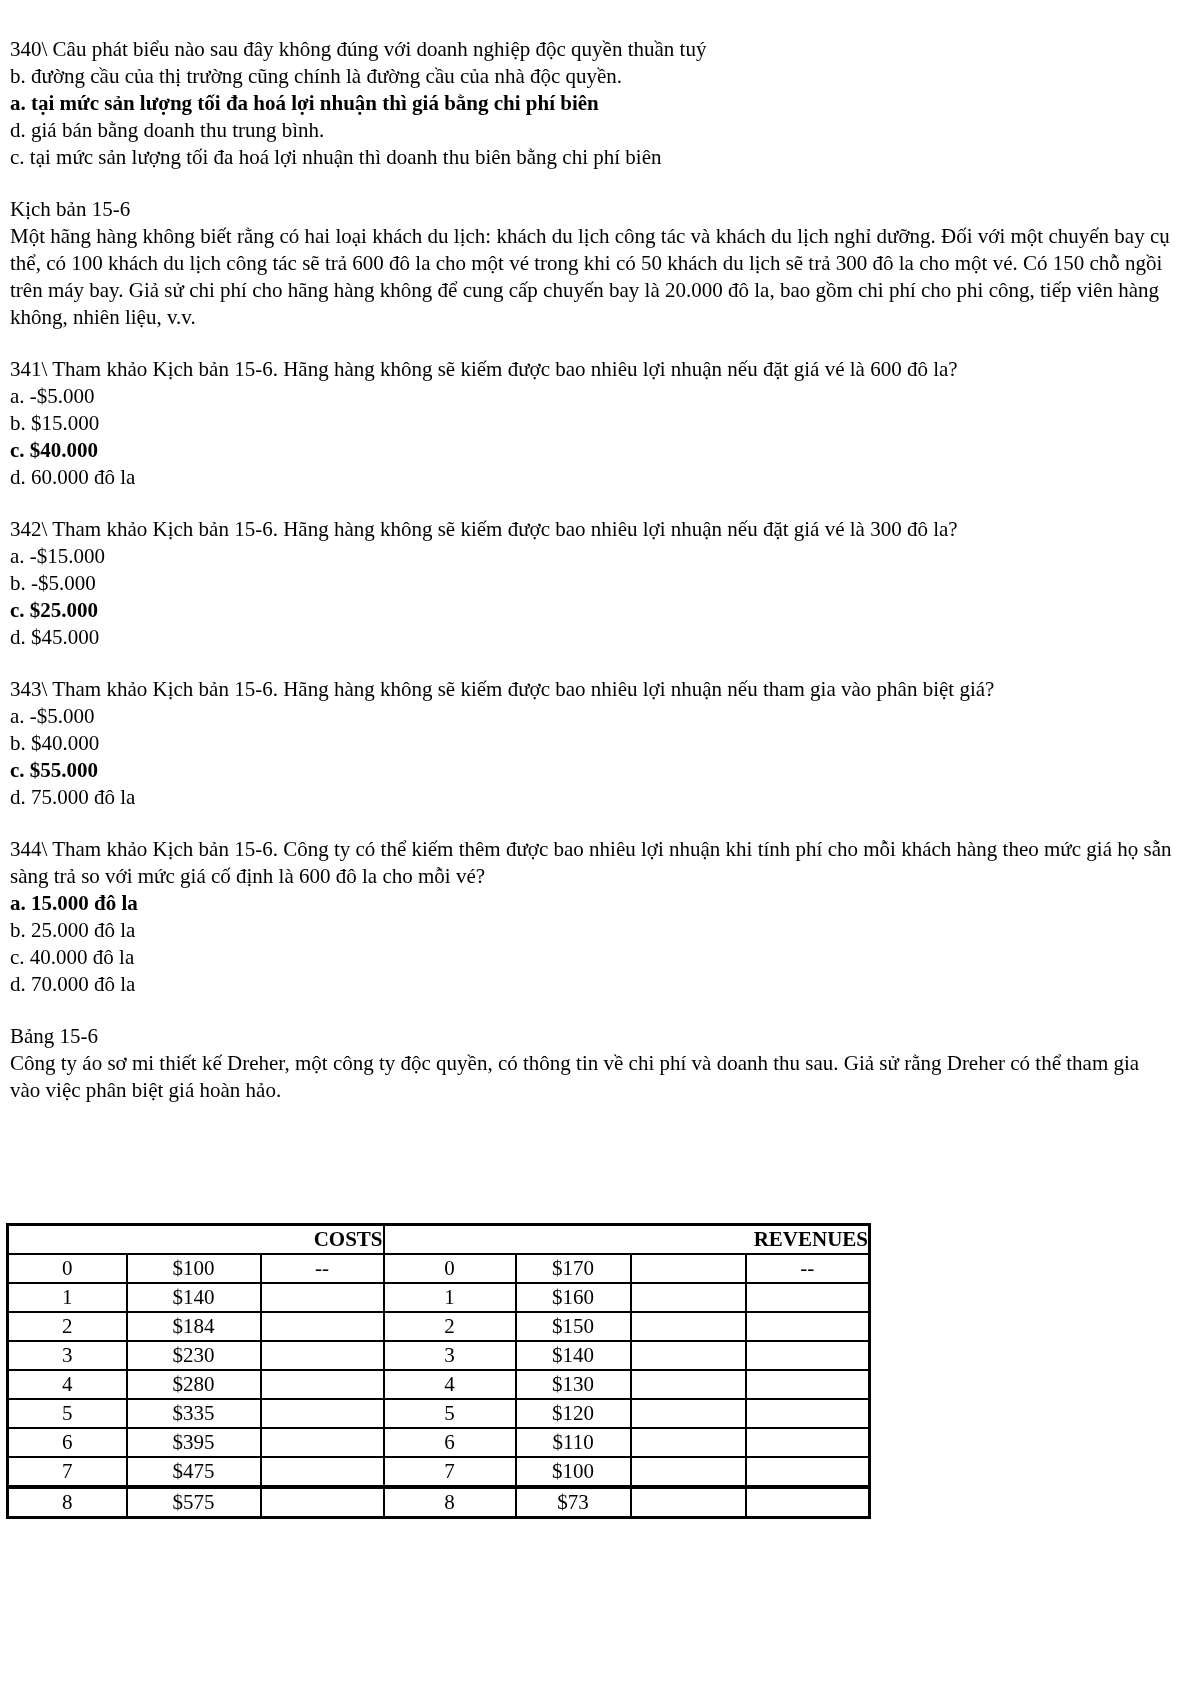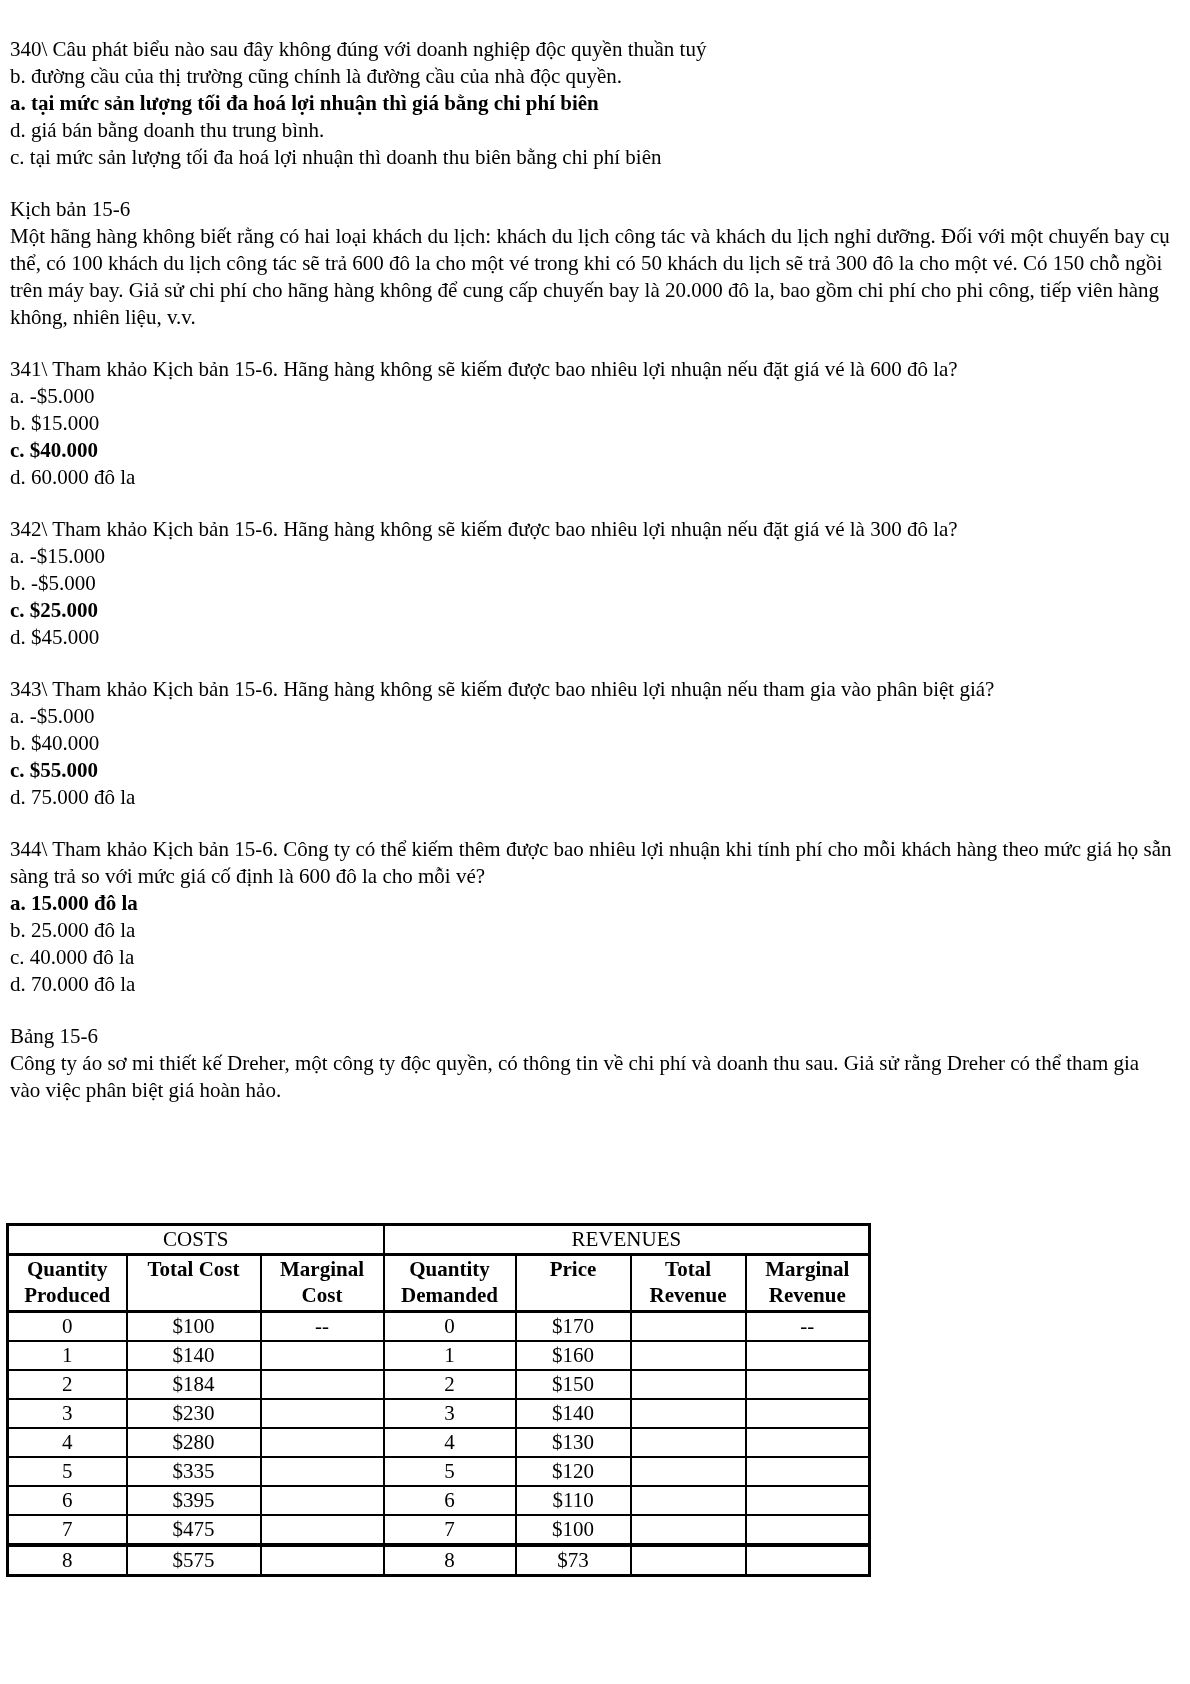--- a/index.html
+++ b/index.html
@@ -19,21 +19,21 @@
 
   table.datatable {
     position:absolute; left:6px; top:1223px;
     width:862px; border-collapse:collapse; table-layout:fixed;
     font-size:21px; border:3px solid #000;
   }
   .datatable th, .datatable td {
     border:2px solid #000; text-align:center; padding:0;
     overflow:hidden;
   }
-  .datatable tr.group-row th { height:27px; line-height:27px; font-weight:normal; }
+  .datatable tr.group-row th { height:27px; line-height:27px; font-weight:bold;text-align:right; }
   .datatable tr.cols-row th {
     height:54px; vertical-align:top; line-height:26px; font-weight:bold;
     border-top:3px solid #000; border-bottom:3px solid #000;
   }
   .datatable td { height:27px; line-height:27px; }
   .datatable .sep { border-left:1px solid #c2410c; }
   .datatable tr.last-row td { border-top:4px solid #000; }
 
   .pagenum {
     position:absolute; left:1204px; top:1636px; width:32px;
@@ -108,29 +108,20 @@
     <col style="width:132px">
       <col style="width:115px">
       <col style="width:115px">
       <col style="width:124px">
   </colgroup>
   <thead>
     <tr class="group-row">
       <th colspan="3">COSTS</th>
       <th colspan="4" class="sep">REVENUES</th>
     </tr>
-    <tr class="cols-row">
-      <th>Quantity Produced</th>
-      <th>Total Cost</th>
-      <th>Marginal Cost</th>
-      <th class="sep">Quantity Demanded</th>
-      <th>Price</th>
-      <th>Total Revenue</th>
-      <th>Marginal Revenue</th>
-    </tr>
   </thead>
   <tbody>
       <tr>
         <td>0</td>
         <td>$100</td>
         <td>--</td>
         <td class="sep">0</td>
         <td>$170</td>
         <td></td>
         <td>--</td>

